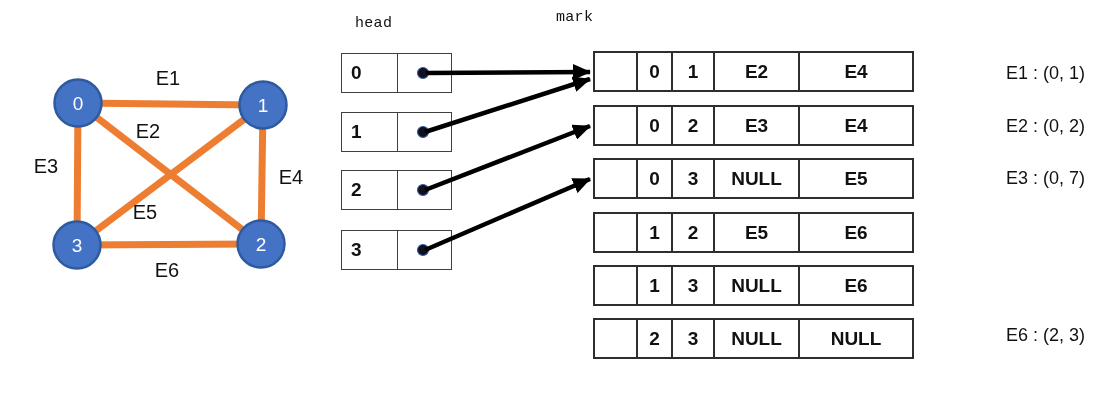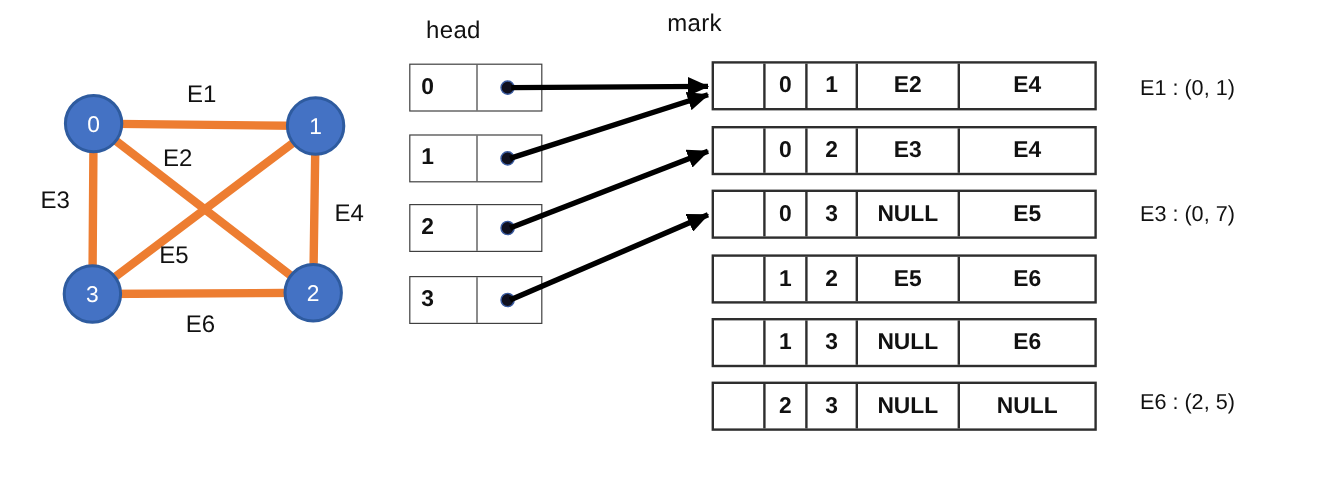--- a/index.html
+++ b/index.html
@@ -1,21 +1,21 @@
 <!DOCTYPE html>
 <html><head>
 <meta charset="utf-8">
 <style>
   html, body { margin:0; padding:0; background:#ffffff; }
   .canvas {
     position:relative; width:1098px; height:411px; background:#ffffff;
     font-family:"Liberation Sans", sans-serif; overflow:hidden;
   }
   svg.overlay { position:absolute; left:0; top:0; width:1098px; height:411px; z-index:5; pointer-events:none; }
-  .section-label { position:absolute; z-index:2; font-size:20px; color:#111; letter-spacing:0.3px; }
+  .section-label { position:absolute; z-index:2; font-size:15px; color:#111; letter-spacing:0.3px;font-family:Liberation Mono, monospace; }
   #head-label { left:355px; top:15px; }
   #mark-label { left:556px; top:9px; }
 
   
   .head-row {
     position:absolute; left:341px; width:111px; height:40px; z-index:2;
     border:1.6px solid #404040; box-sizing:border-box; display:flex; background:#fff;
   }
   .head-index {
     width:56px; box-sizing:border-box; border-right:1.6px solid #404040;
@@ -36,21 +36,21 @@
   }
   .mark-cell.c0 { width:41px; border-left:none; }
   .mark-cell.c1 { width:35px; }
   .mark-cell.c2 { width:42px; }
   .mark-cell.c3 { width:85px; }
   .mark-cell.c4 { flex:1; }
 
   
   .edge-def {
     position:absolute; left:950px; width:135px; height:24px; z-index:2;
-    text-align:left; font-size:18px; color:#111; white-space:nowrap;
+    text-align:right; font-size:18px; color:#111; white-space:nowrap;
   }
 </style>
 </head>
 <body>
 
 <div class="canvas">
 
   <svg class="overlay" viewBox="0 0 1098 411">
     <defs>
       <marker id="arrowhead" markerUnits="userSpaceOnUse" markerWidth="20" markerHeight="16" refX="17" refY="8" orient="auto">
@@ -162,16 +162,17 @@
   </div>
   <div class="mark-row" style="top:318px">
     <div class="mark-cell c0"></div>
     <div class="mark-cell c1">2</div>
     <div class="mark-cell c2">3</div>
     <div class="mark-cell c3">NULL</div>
     <div class="mark-cell c4">NULL</div>
   </div>
 
   <div class="edge-def" style="top:63px">E1 : (0, 1)</div>
+  <div class="edge-def" style="top:116px">E2 : (0, 2)</div>
   <div class="edge-def" style="top:168px">E3 : (0, 7)</div>
-  <div class="edge-def" style="top:325px">E6 : (2, 5)</div>
+  <div class="edge-def" style="top:325px">E6 : (2, 3)</div>
 
 </div>
 
 </body></html>

